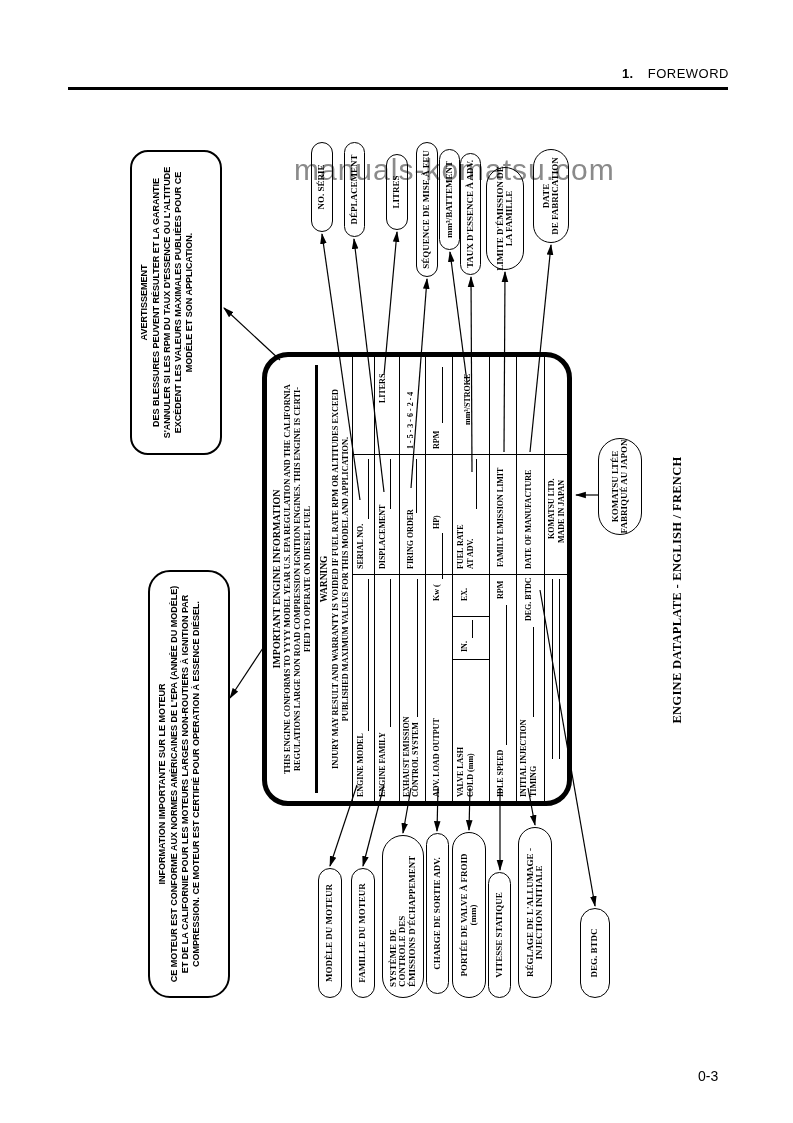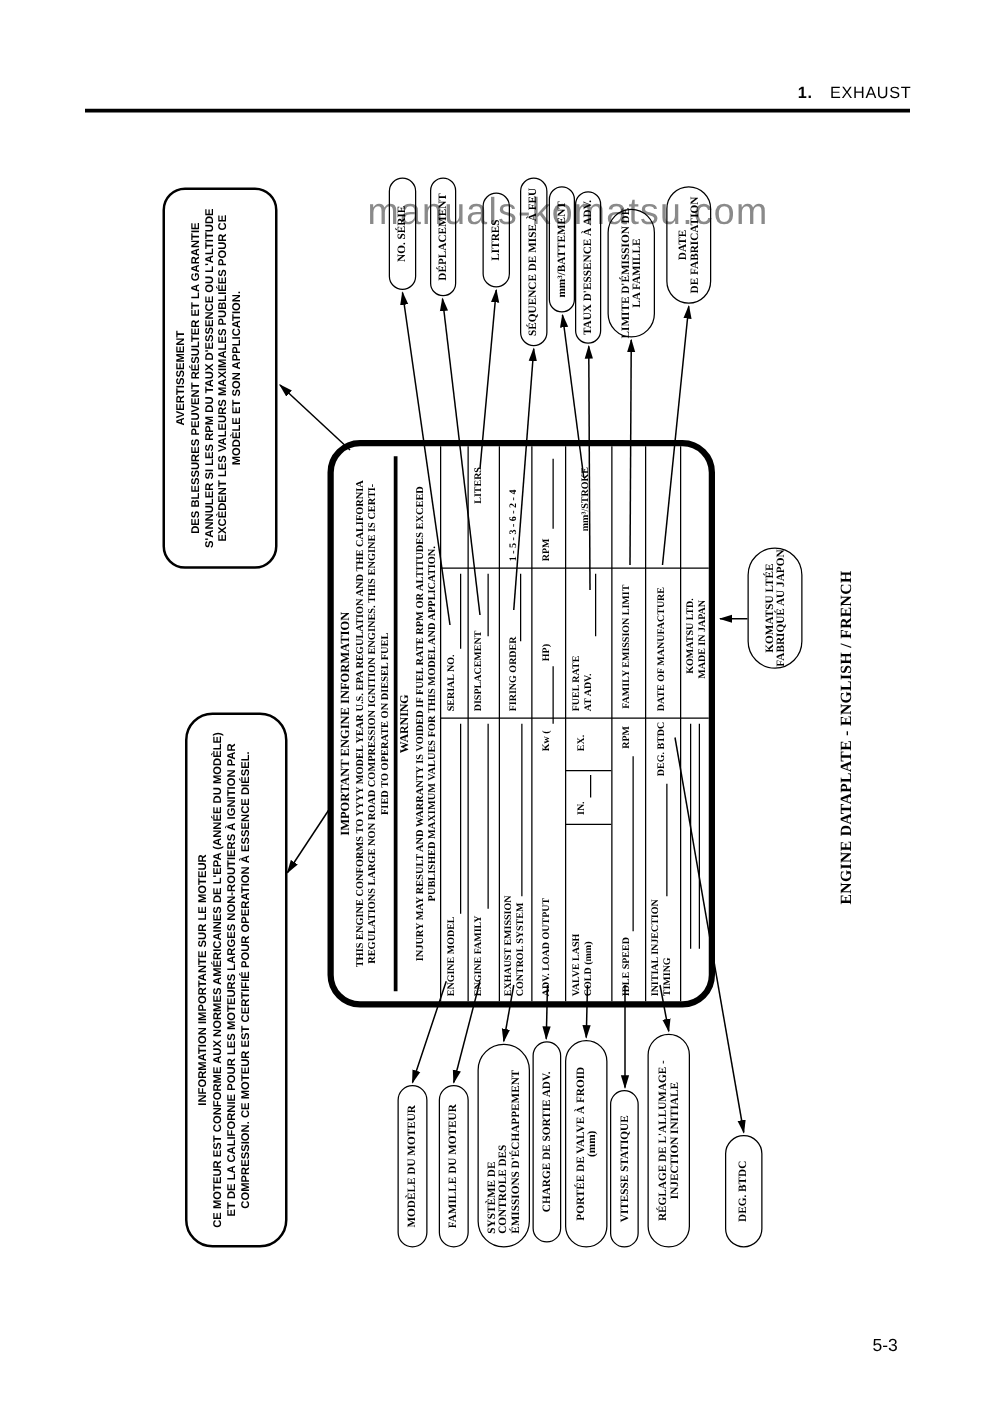--- a/index.html
+++ b/index.html
@@ -40,24 +40,24 @@
   .vline{position:absolute;width:1px;background:#000;}
   .uline{position:absolute;height:1px;background:#000;}
   .arrows{position:absolute;left:0;top:0;width:880px;height:560px;z-index:6;pointer-events:none;}
   .caption{position:absolute;left:250px;top:550px;width:320px;text-align:center;
            font-size:12.5px;font-weight:700;letter-spacing:.3px;z-index:5;}
 </style>
 </head>
 <body>
 
 <div class="pg-header">
-  <span class="num">1.</span><span>EXHAUST</span>
+  <span class="num">1.</span><span>FOREWORD</span>
 </div>
 <div class="pg-rule"></div>
-<div class="pg-num">5-3</div>
+<div class="pg-num">0-3</div>
 <div class="watermark">manuals-komatsu.com</div>
 
 <div class="lands">
 
   <div class="notebox" style="left:545px;top:10px;width:305px;height:92px;">
     <span class="nb-title">AVERTISSEMENT</span>
     <span>DES BLESSURES PEUVENT RÉSULTER ET LA GARANTIE S'ANNULER SI LES RPM DU TAUX D'ESSENCE OU L'ALTITUDE EXCÈDENT LES VALEURS MAXIMALES PUBLIÉES POUR CE MODÈLE ET SON APPLICATION.</span>
   </div>
 
   <div class="notebox" style="left:2px;top:28px;width:428px;height:82px;border-radius:22px;">

